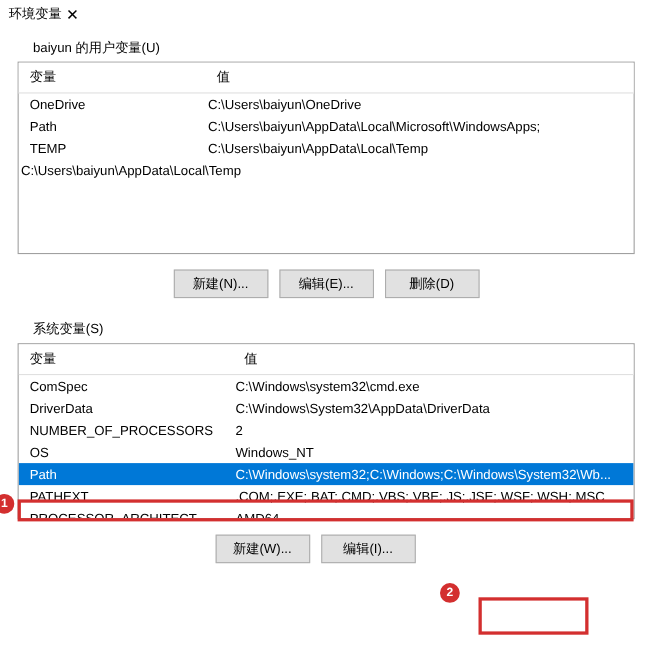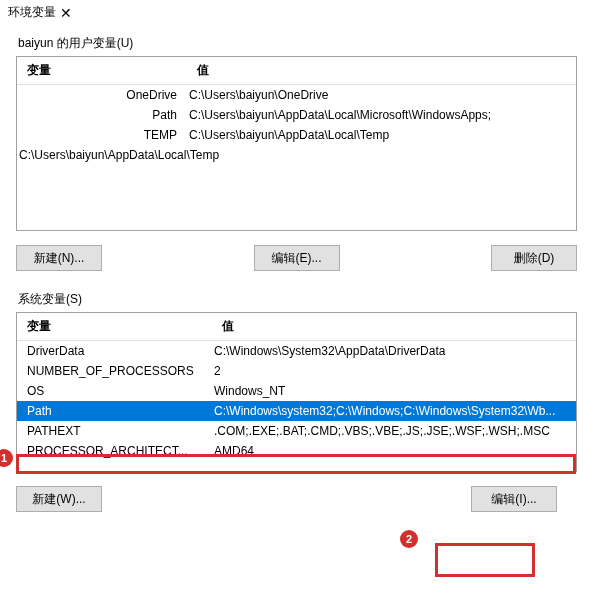--- a/index.html
+++ b/index.html
@@ -1,34 +1,34 @@
 <!DOCTYPE html>
 <html><head>
 <meta charset="utf-8">
 <style>
 * { box-sizing: border-box; margin: 0; padding: 0; }
 body { font-family: "Microsoft YaHei", "Segoe UI", Tahoma, sans-serif; font-size: 12px; background: #fff; color: #000; width: 593px; height: 595px; overflow: hidden; position: relative; }
 .titlebar { display: flex; justify-content: flex-start; align-items: center; padding: 4px 8px 8px 8px; font-size: 12px; }
 .close-x { font-size: 14px; padding: 0 4px; }
-.section-label { padding: 6px 0 4px 18px; font-size: 12px; }
+.section-label { padding: 6px 0 4px 18px; font-size: 12px; margin-left: 12px; }
 .table-box { margin: 0 16px 6px 16px; border: 1px solid #a0a0a0; background: #fff; }
 .table-box.user { height: 175px; }
 .table-box.sys { height: 160px; overflow: hidden; }
 .thead { display: flex; border-bottom: 1px solid #e0e0e0; background: #fff; }
-.th { padding: 5px 10px; font-size: 12px; font-weight: bold; }
+.th { padding: 5px 10px; font-size: 12px; }
 .th.var { width: 170px; }
 .th.var2 { width: 195px; }
 .th.val { flex: 1; }
 .tbody { }
 .row { display: flex; padding: 2px 0; font-size: 12px; }
-.row .c1 { width: 170px; padding: 1px 10px; white-space: nowrap; overflow: hidden; text-overflow: ellipsis; text-align: right; }
+.row .c1 { width: 170px; padding: 1px 10px; white-space: nowrap; overflow: hidden; text-overflow: ellipsis; }
 .row .c1w { width: 195px; padding: 1px 10px; white-space: nowrap; overflow: hidden; text-overflow: ellipsis; }
 .row .c2 { flex: 1; padding: 1px 6px 1px 2px; white-space: nowrap; overflow: hidden; text-overflow: ellipsis; }
 .row.selected { background: #0078d7; color: #fff; }
-.btn-row { display: flex; justify-content: space-between; gap: 10px; padding: 8px 16px 14px 16px; }
+.btn-row { display: flex; justify-content: center; gap: 10px; padding: 8px 16px 14px 16px; }
 .btn { min-width: 86px; height: 26px; border: 1px solid #adadad; background: #e1e1e1; font-size: 12px; font-family: inherit; padding: 0 14px; cursor: pointer; }
 .annot-circle { position: absolute; width: 18px; height: 18px; border-radius: 50%; background: #d32f2f; color: #fff; font-size: 11px; display: flex; align-items: center; justify-content: center; font-weight: bold; }
 .annot-box { position: absolute; border: 3px solid #d32f2f; pointer-events: none; }
 </style>
 </head>
 <body>
 
 <div class="titlebar">
   <span>环境变量</span>
   <span class="close-x">✕</span>
@@ -68,20 +68,24 @@
 
 <div class="section-label">系统变量(S)</div>
 
 <div class="table-box sys">
   <div class="thead">
     <div class="th var2">变量</div>
     <div class="th val">值</div>
   </div>
   <div class="tbody" id="sys-tbody">
       <div class="row">
+        <div class="c1w">ComSpec</div>
+        <div class="c2">C:\Windows\system32\cmd.exe</div>
+      </div>
+      <div class="row">
         <div class="c1w">DriverData</div>
         <div class="c2">C:\Windows\System32\AppData\DriverData</div>
       </div>
       <div class="row">
         <div class="c1w">NUMBER_OF_PROCESSORS</div>
         <div class="c2">2</div>
       </div>
       <div class="row">
         <div class="c1w">OS</div>
         <div class="c2">Windows_NT</div>

